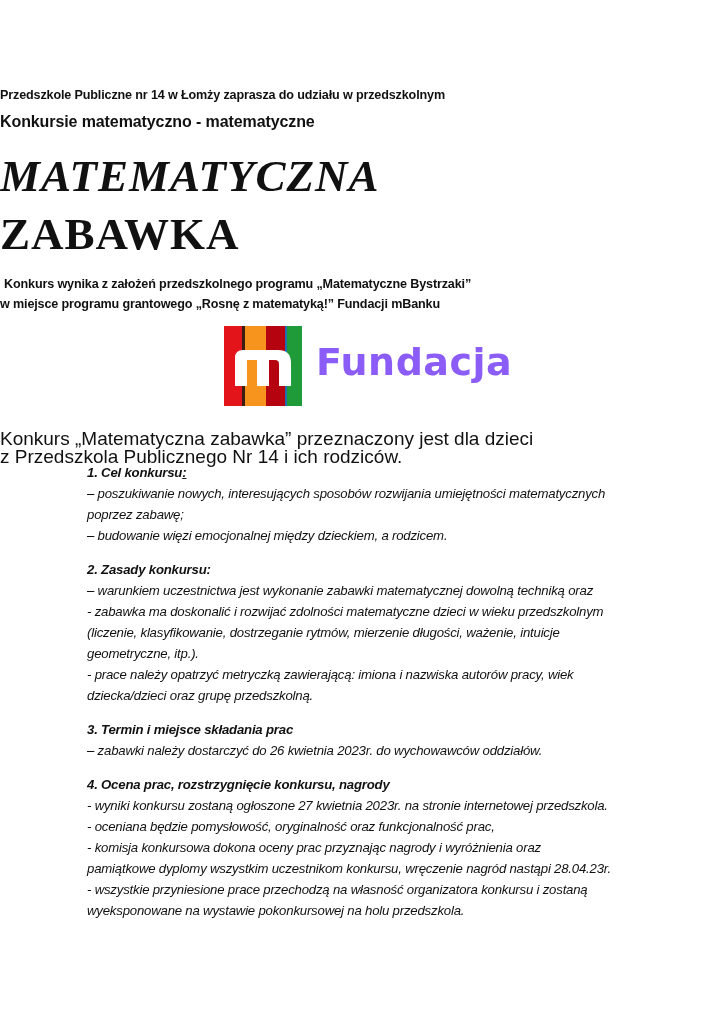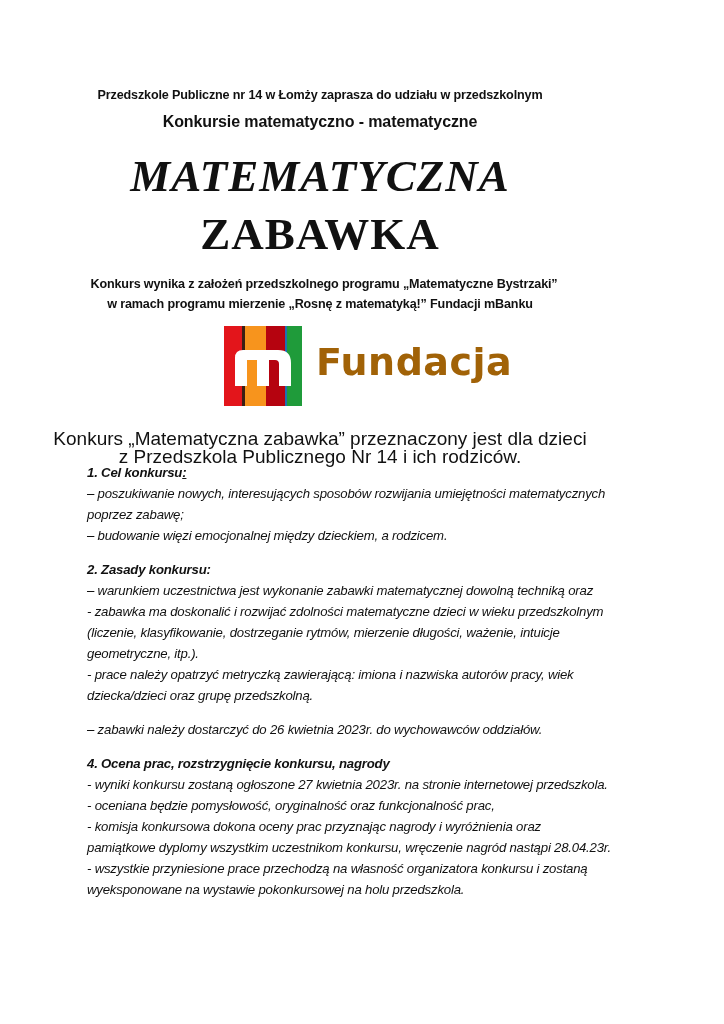--- a/index.html
+++ b/index.html
@@ -1,53 +1,53 @@
 <!DOCTYPE html>
 <html><head>
 <meta charset="utf-8">
 <style>
   html, body { margin: 0; padding: 0; background: #ffffff; }
   body { width: 724px; height: 1024px; position: relative; overflow: hidden;
          font-family: "Liberation Sans", "DejaVu Sans", sans-serif; color: #111; }
   .abs { position: absolute; }
-  .center { left: 0; width: 640px; text-align: center; white-space: nowrap; }
+  .center { left: 0; width: 640px; text-align: left; white-space: nowrap; }
   .invite { top: 88px; font-size: 12.6px; font-weight: bold; letter-spacing: -0.15px; }
   .contest { top: 113px; font-size: 16px; font-weight: bold; letter-spacing: -0.1px; }
   .big { font-family: "Liberation Serif", "DejaVu Serif", serif; font-weight: bold; font-size: 45px; letter-spacing: 1px; line-height: 1; }
   .big1 { top: 154px; font-style: italic; }
   .big2 { top: 212px; }
   .intro { font-size: 12.6px; font-weight: bold; letter-spacing: -0.15px; }
   .intro1 { top: 277px; left: 4px; }
   .intro2 { top: 297px; left: 0; }
 
   .logo { position: absolute; left: 224px; top: 326px; width: 280px; height: 80px; }
   .m-square { position: absolute; left: 0; top: 0; width: 78px; height: 80px; display: flex; overflow: hidden; }
   .m-square .stripe { height: 100%; }
   .m-letter { position: absolute; left: 0; top: 0; width: 78px; height: 80px; }
-  .fundacja { position: absolute; left: 92px; top: 14px; font-size: 38px; font-weight: bold; letter-spacing: 0.5px; color: #a16207; font-family: "DejaVu Sans", sans-serif; line-height: 1.2; }
+  .fundacja { position: absolute; left: 92px; top: 14px; font-size: 38px; font-weight: bold; letter-spacing: 0.5px; color: #8b5cf6; font-family: "DejaVu Sans", sans-serif; line-height: 1.2; }
 
   .aud { font-size: 19px; }
   .aud1 { top: 428px; }
   .aud2 { top: 446px; }
 
   .content { position: absolute; left: 87px; top: 462px; width: 610px; font-size: 13.2px; line-height: 21px; letter-spacing: -0.2px; }
   .content .h { font-weight: bold; }
   .content .gap { height: 13px; }
   .content p { margin: 0; white-space: nowrap; font-style: italic; }
   .u { text-decoration: underline; }
 </style>
 </head>
 <body>
 
 <div class="abs center invite">Przedszkole Publiczne nr 14 w Łomży zaprasza do udziału w przedszkolnym</div>
 <div class="abs center contest">Konkursie matematyczno - matematyczne</div>
 <div class="abs center big big1">MATEMATYCZNA</div>
 <div class="abs center big big2">ZABAWKA</div>
 <div class="abs center intro intro1">Konkurs wynika z założeń przedszkolnego programu „Matematyczne Bystrzaki”</div>
-<div class="abs center intro intro2">w ramach programu mierzenie „Rosnę z matematyką!” Fundacji mBanku</div>
+<div class="abs center intro intro2">w miejsce programu grantowego „Rosnę z matematyką!” Fundacji mBanku</div>
 
 <div class="logo">
   <div class="m-square">
     <div class="stripe" id="s0" style="width: 18px; background: rgb(227, 21, 27);"></div>
     <div class="stripe" id="s1" style="width: 3px; background: rgb(58, 30, 20);"></div>
     <div class="stripe" id="s2" style="width: 21px; background: rgb(247, 148, 29);"></div>
     <div class="stripe" id="s3" style="width: 19px; background: rgb(181, 3, 15);"></div>
     <div class="stripe" id="s4" style="width: 2px; background: rgb(31, 111, 176);"></div>
     <div class="stripe" id="s5" style="width: 15px; background: rgb(31, 155, 58);"></div>
   </div>
@@ -72,20 +72,21 @@
     <p class="h">2. Zasady konkursu:</p>
     <p>– warunkiem uczestnictwa jest wykonanie zabawki matematycznej dowolną techniką oraz</p>
     <p>- zabawka ma doskonalić i rozwijać zdolności matematyczne dzieci w wieku przedszkolnym</p>
     <p>(liczenie, klasyfikowanie, dostrzeganie rytmów, mierzenie długości, ważenie, intuicje</p>
     <p>geometryczne, itp.).</p>
     <p>- prace należy opatrzyć metryczką zawierającą: imiona i nazwiska autorów pracy, wiek</p>
     <p>dziecka/dzieci oraz grupę przedszkolną.</p>
   </section>
   <div class="gap"></div>
   <section>
+    <p class="h">3. Termin i miejsce składania prac</p>
     <p>– zabawki należy dostarczyć do 26 kwietnia 2023r. do wychowawców oddziałów.</p>
   </section>
   <div class="gap"></div>
   <section>
     <p class="h">4. Ocena prac, rozstrzygnięcie konkursu, nagrody</p>
     <p>- wyniki konkursu zostaną ogłoszone 27 kwietnia 2023r. na stronie internetowej przedszkola.</p>
     <p>- oceniana będzie pomysłowość, oryginalność oraz funkcjonalność prac,</p>
     <p>-  komisja konkursowa dokona oceny prac przyznając nagrody i wyróżnienia oraz</p>
     <p>pamiątkowe dyplomy wszystkim uczestnikom konkursu, wręczenie nagród nastąpi 28.04.23r.</p>
     <p>- wszystkie przyniesione prace przechodzą na własność organizatora konkursu i zostaną</p>

